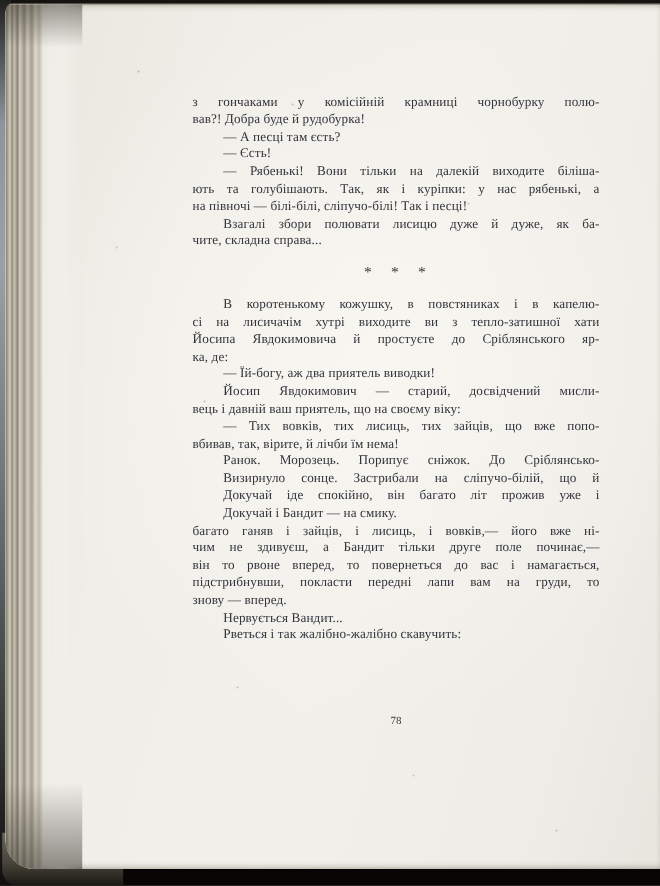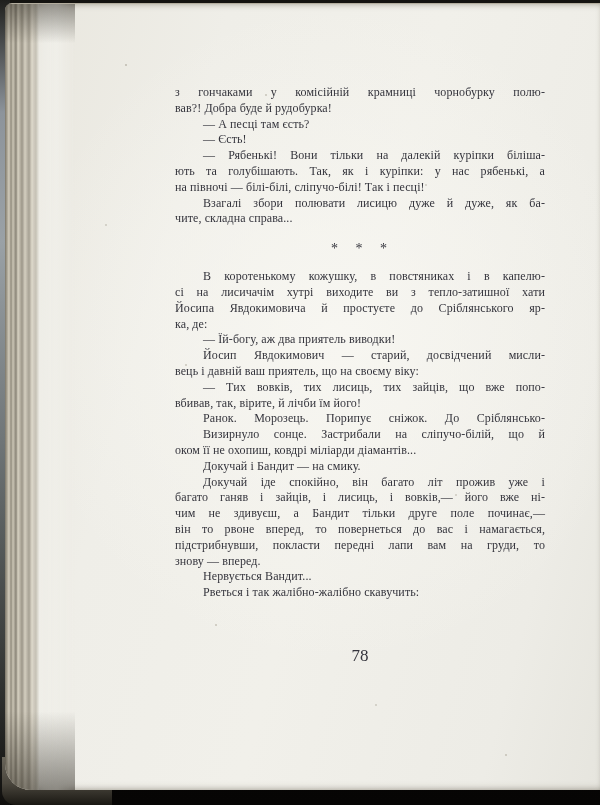--- a/index.html
+++ b/index.html
@@ -81,62 +81,61 @@
     margin: 14px 0 12px 0;
     text-align: center;
     font-size: 14px;
     letter-spacing: 2px;
     word-spacing: 10px;
     color: var(--ink, #34343c);
   }
   .page-number {
     position: absolute; left: 170px; top: 644px; width: 370px;
     text-align: center;
-    font-size: 17px; line-height: 16px;
+    font-size: 10px; line-height: 16px;
     color: var(--ink, #34343c);
   }
 </style>
 </head>
 <body>
 
 <div class="photo">
   <div class="left-sliver"></div>
   <div class="under-edge"></div>
   <div class="page">
     <div class="gutter-stripes"></div>
     <div class="gutter-fade"></div>
     <div class="specks"></div>
     <div class="text-col">
       <div>
           <div class="line just">з гончаками у комісійній крамниці чорнобурку полю-</div>
           <div class="line">вав?! Добра буде й рудобурка!</div>
           <div class="line indent">— А песці там єсть?</div>
           <div class="line indent">— Єсть!</div>
-          <div class="line indent just">— Рябенькі! Вони тільки на далекій куріпки біліша-</div>
+          <div class="line indent just">— Рябенькі! Вони тільки на далекій виходите біліша-</div>
           <div class="line just">ють та голубішають. Так, як і куріпки: у нас рябенькі, а</div>
           <div class="line">на півночі — білі-білі, сліпучо-білі! Так і песці!</div>
           <div class="line indent just">Взагалі збори полювати лисицю дуже й дуже, як ба-</div>
           <div class="line">чите, складна справа...</div>
         </div>
       <div class="separator">* * *</div>
       <div>
           <div class="line indent just">В коротенькому кожушку, в повстяниках і в капелю-</div>
           <div class="line just">сі на лисичачім хутрі виходите ви з тепло-затишної хати</div>
           <div class="line just">Йосипа Явдокимовича й простуєте до Сріблянського яр-</div>
           <div class="line">ка, де:</div>
           <div class="line indent">— Їй-богу, аж два приятель виводки!</div>
           <div class="line indent just">Йосип Явдокимович — старий, досвідчений мисли-</div>
           <div class="line">вець і давній ваш приятель, що на своєму віку:</div>
           <div class="line indent just">— Тих вовків, тих лисиць, тих зайців, що вже попо-</div>
-          <div class="line">вбивав, так, вірите, й лічби їм його!</div>
+          <div class="line">вбивав, так, вірите, й лічби їм нема!</div>
           <div class="line indent just">Ранок. Морозець. Порипує сніжок. До Сріблянсько-</div>
           <div class="line indent just">Визирнуло сонце. Застрибали на сліпучо-білій, що й</div>
-          <div class="line">оком її не охопиш, ковдрі міліарди діамантів...</div>
+          <div class="line indent just">Докучай іде спокійно, він багато літ прожив уже і</div>
           <div class="line indent">Докучай і Бандит — на смику.</div>
-          <div class="line indent just">Докучай іде спокійно, він багато літ прожив уже і</div>
           <div class="line just">багато ганяв і зайців, і лисиць, і вовків,— його вже ні-</div>
           <div class="line just">чим не здивуєш, а Бандит тільки друге поле починає,—</div>
           <div class="line just">він то рвоне вперед, то повернеться до вас і намагається,</div>
           <div class="line just">підстрибнувши, покласти передні лапи вам на груди, то</div>
           <div class="line">знову — вперед.</div>
           <div class="line indent">Нервується Вандит...</div>
           <div class="line indent">Рветься і так жалібно-жалібно скавучить:</div>
         </div>
     </div>
     <div class="page-number">78</div>

